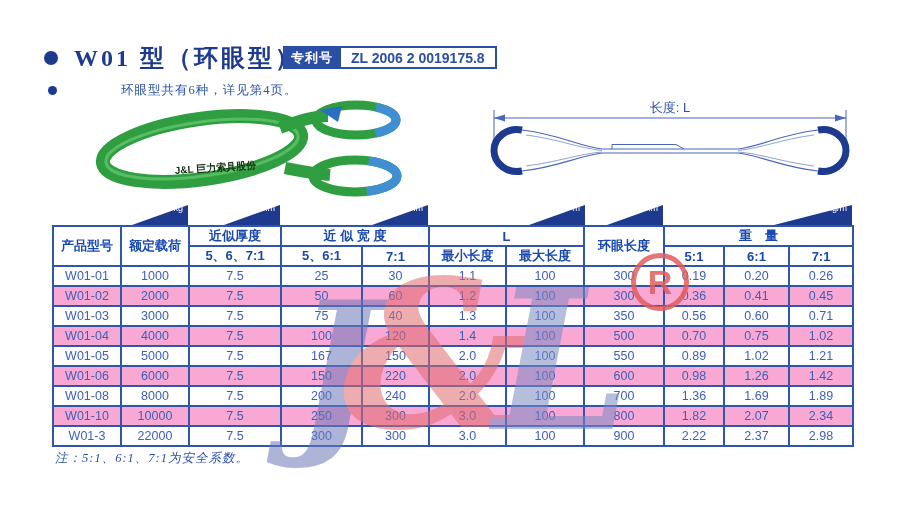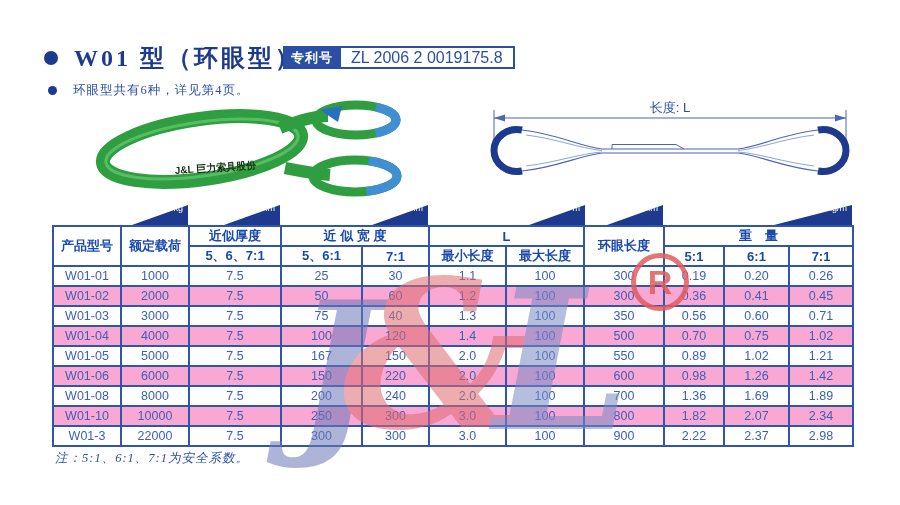--- a/index.html
+++ b/index.html
@@ -8,23 +8,23 @@
   #page { position:relative; width:900px; height:505px; background:#fff; }
 
   
   .title-row { position:absolute; left:44px; top:42px; display:flex; align-items:center; }
   .bullet-big { width:14px; height:14px; border-radius:50%; background:#1e3a8f; margin-right:16px; }
   .page-title { font-family:"Liberation Serif", serif; font-weight:bold; font-size:24px;
                 color:#1e3a8f; letter-spacing:3px; }
   .patent { position:absolute; left:283px; top:46px; display:flex; align-items:stretch; height:23px; }
   .patent-label { background:#2b4fa5; color:#fff; font-size:13px; font-weight:bold;
                   display:flex; align-items:center; padding:7px 8px; letter-spacing:1px; }
-  .patent-num { border:2px solid #2b4fa5; border-left:none; color:#2b4fa5; font-size:16px;
-                font-weight:normal; display:flex; align-items:center; padding:0 10px; background:#fff; }
-  .sub-row { position:absolute; left:48px; top:82px; display:flex; align-items:center; }
+  .patent-num { border:2px solid #2b4fa5; border-left:none; color:#2b4fa5; font-size:14px;
+                font-weight:bold; display:flex; align-items:center; padding:0 10px; background:#fff; }
+  .sub-row { position:absolute; left:48px; top:82px; display:flex; align-items:center;gap:48px; }
   .bullet-small { width:9px; height:9px; border-radius:50%; background:#1e3a8f; margin-right:16px; }
   .sub-note { font-family:"Liberation Serif", serif; font-size:12.5px; color:#2b4fa5; letter-spacing:1px; }
 
   
   .photo-wrap  { position:absolute; left:80px;  top:92px;  width:330px; height:108px; }
   .drawing-wrap{ position:absolute; left:460px; top:98px;  width:420px; height:90px;  }
 
   
   .table-zone { position:absolute; left:52px; top:203px; width:800px; }
   .flag-band { position:relative; height:22px; width:800px; }

